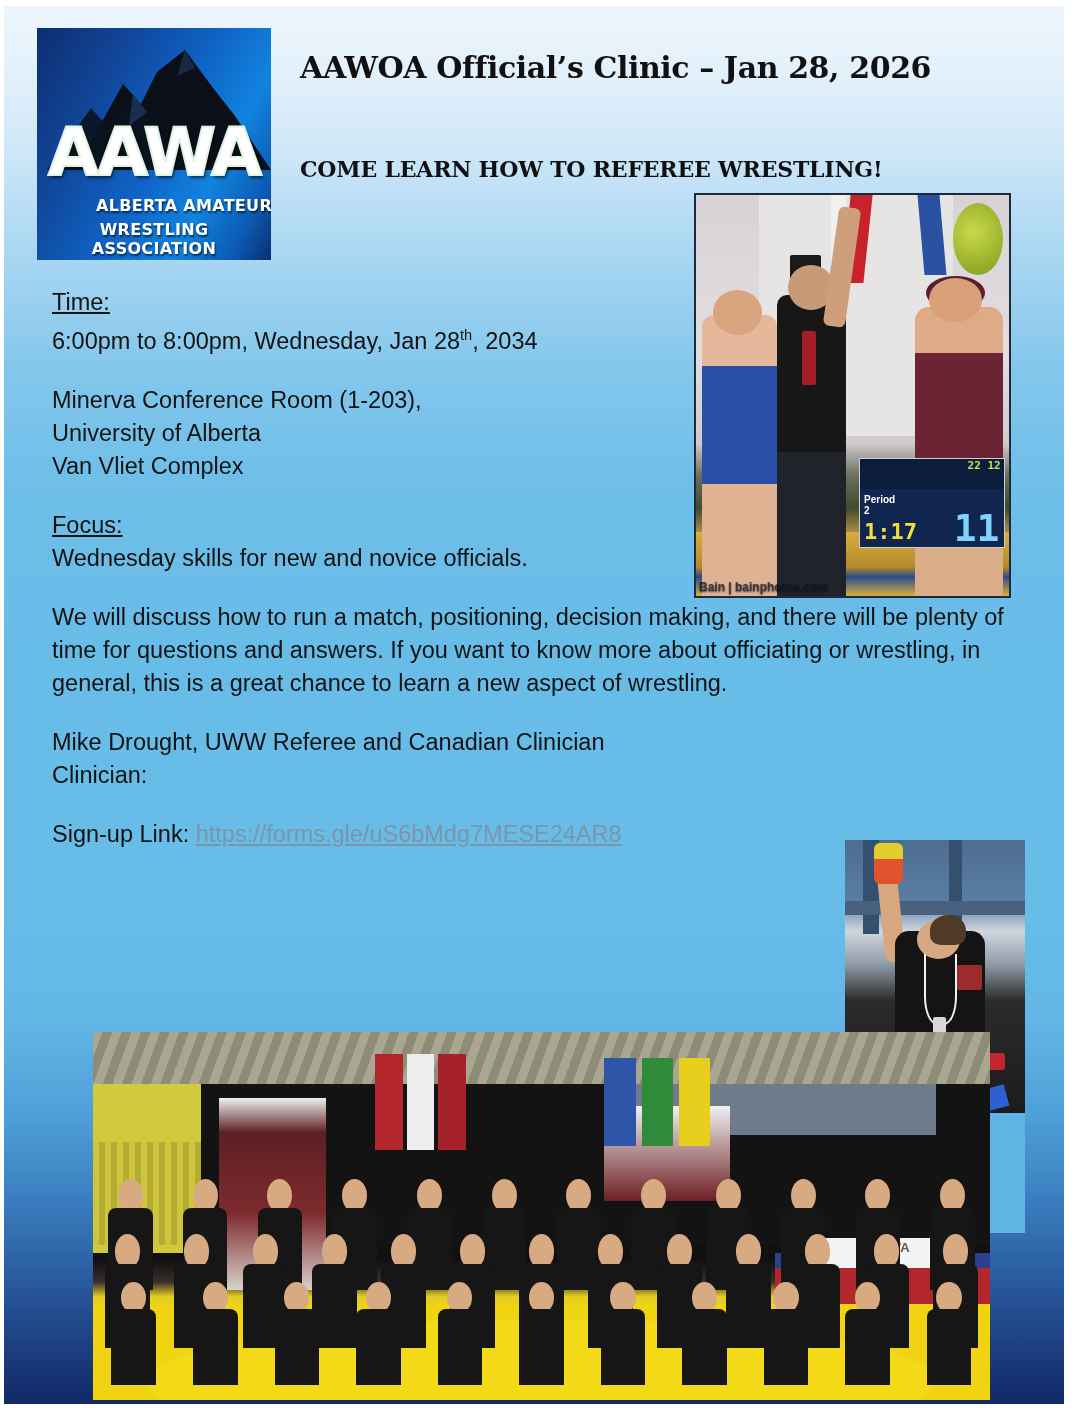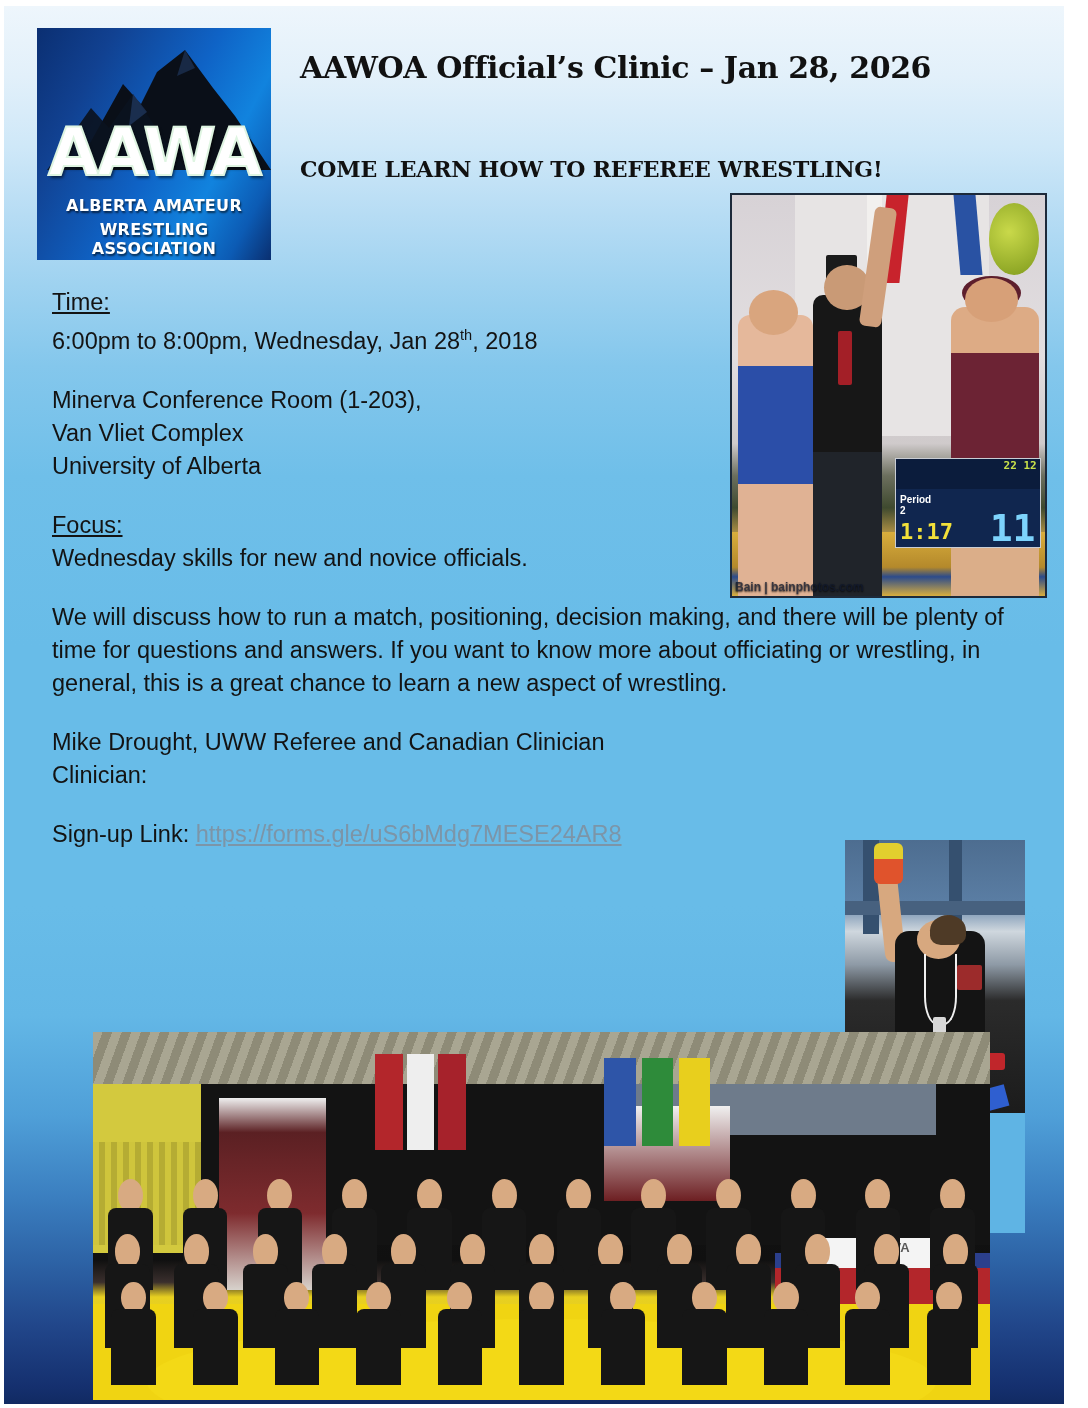--- a/index.html
+++ b/index.html
@@ -42,21 +42,21 @@
     font-size:66px;letter-spacing:-2px;color:#ffffff;
     -webkit-text-stroke:2px #dff5e2;
     text-shadow:2px 3px 3px rgba(0,0,0,.55);
     line-height:1;
   }
   .logo .l1,.logo .l2{
     position:absolute;width:234px;text-align:center;color:#fff;
     font-family:"DejaVu Sans",sans-serif;font-weight:bold;font-size:16px;
     letter-spacing:.3px;text-shadow:1px 2px 2px rgba(0,0,0,.6);
   }
-  .logo .l1{top:168px;}
+  .logo .l1{top:168px;padding-left:30px;}
   .logo .l2{top:192px;}
 
   
   .title{
     position:absolute;left:300px;top:50px;width:700px;
     font-family:"DejaVu Serif",serif;font-weight:bold;font-size:30px;
     color:#111;letter-spacing:-.4px;white-space:nowrap;
   }
   .subtitle{
     position:absolute;left:300px;top:156px;width:700px;
@@ -74,21 +74,21 @@
   .body-text .hd{text-decoration:underline;}
   .body-text .line{display:block;}
   .body-text sup{font-size:.62em;vertical-align:super;}
   .narrow{width:640px;}
   .wide{width:955px;}
   .link{color:#7c95a8;text-decoration:underline;}
 
   
   .ph-top{
     position:absolute;left:694px;top:193px;width:313px;height:401px;
-    border:2px solid #1d2a3a;overflow:hidden;background:#b9b3bd;margin-left:36px;
+    border:2px solid #1d2a3a;overflow:hidden;background:#b9b3bd;
   }
   .ph-top .wall{position:absolute;inset:0;background:
      linear-gradient(180deg,#d7d2d6 0%,#e2dee0 40%,#cfcacb 62%,#6c6f5e 70%,#3f4a2f 78%,#caa24a 86%,#9a8a53 100%);}
   .ph-top .gymwall{position:absolute;left:20%;top:0;width:62%;height:60%;background:#e7e4e4;}
   .ph-top .vent{position:absolute;left:30%;top:15%;width:10%;height:22%;background:#1b1b1b;border-radius:2px;}
   .ph-top .flagR{position:absolute;left:48%;top:0;width:7%;height:22%;background:#c8232c;transform:skewX(-6deg);}
   .ph-top .flagW{position:absolute;left:43%;top:0;width:5%;height:20%;background:#f2f0ee;}
   .ph-top .flagB{position:absolute;left:72%;top:0;width:7%;height:20%;background:#2952a3;transform:skewX(5deg);}
   .ph-top .crest{position:absolute;right:2%;top:2%;width:16%;height:18%;border-radius:50%;
      background:radial-gradient(circle at 40% 40%,#c9d94a,#7f9a1c);}
@@ -232,27 +232,27 @@
       <div class="tm">1:17</div>
       <div class="sc">11</div>
     </div>
     <div class="wm">Bain | bainphotos.com</div>
   </div>
 
   <div class="body-text">
 
     <div class="blk narrow">
       <span class="line hd">Time:</span>
-      <span class="line"><span>6:00pm to 8:00pm, Wednesday, Jan 28</span><sup>th</sup><span>, 2018</span></span>
+      <span class="line"><span>6:00pm to 8:00pm, Wednesday, Jan 28</span><sup>th</sup><span>, 2034</span></span>
     </div>
 
     <div class="blk narrow">
       <span class="line">Minerva Conference Room (1-203),</span>
+      <span class="line">University of Alberta</span>
       <span class="line">Van Vliet Complex</span>
-      <span class="line">University of Alberta</span>
     </div>
 
     <div class="blk narrow">
       <span class="line hd">Focus:</span>
       <span class="line">Wednesday skills for new and novice officials.</span>
     </div>
 
     <div class="blk wide">We will discuss how to run a match, positioning, decision making, and there will be plenty of time for questions and answers.  If you want to know more about officiating or wrestling, in general, this is a great chance to learn a new aspect of wrestling.</div>
 
     <div class="blk narrow">

